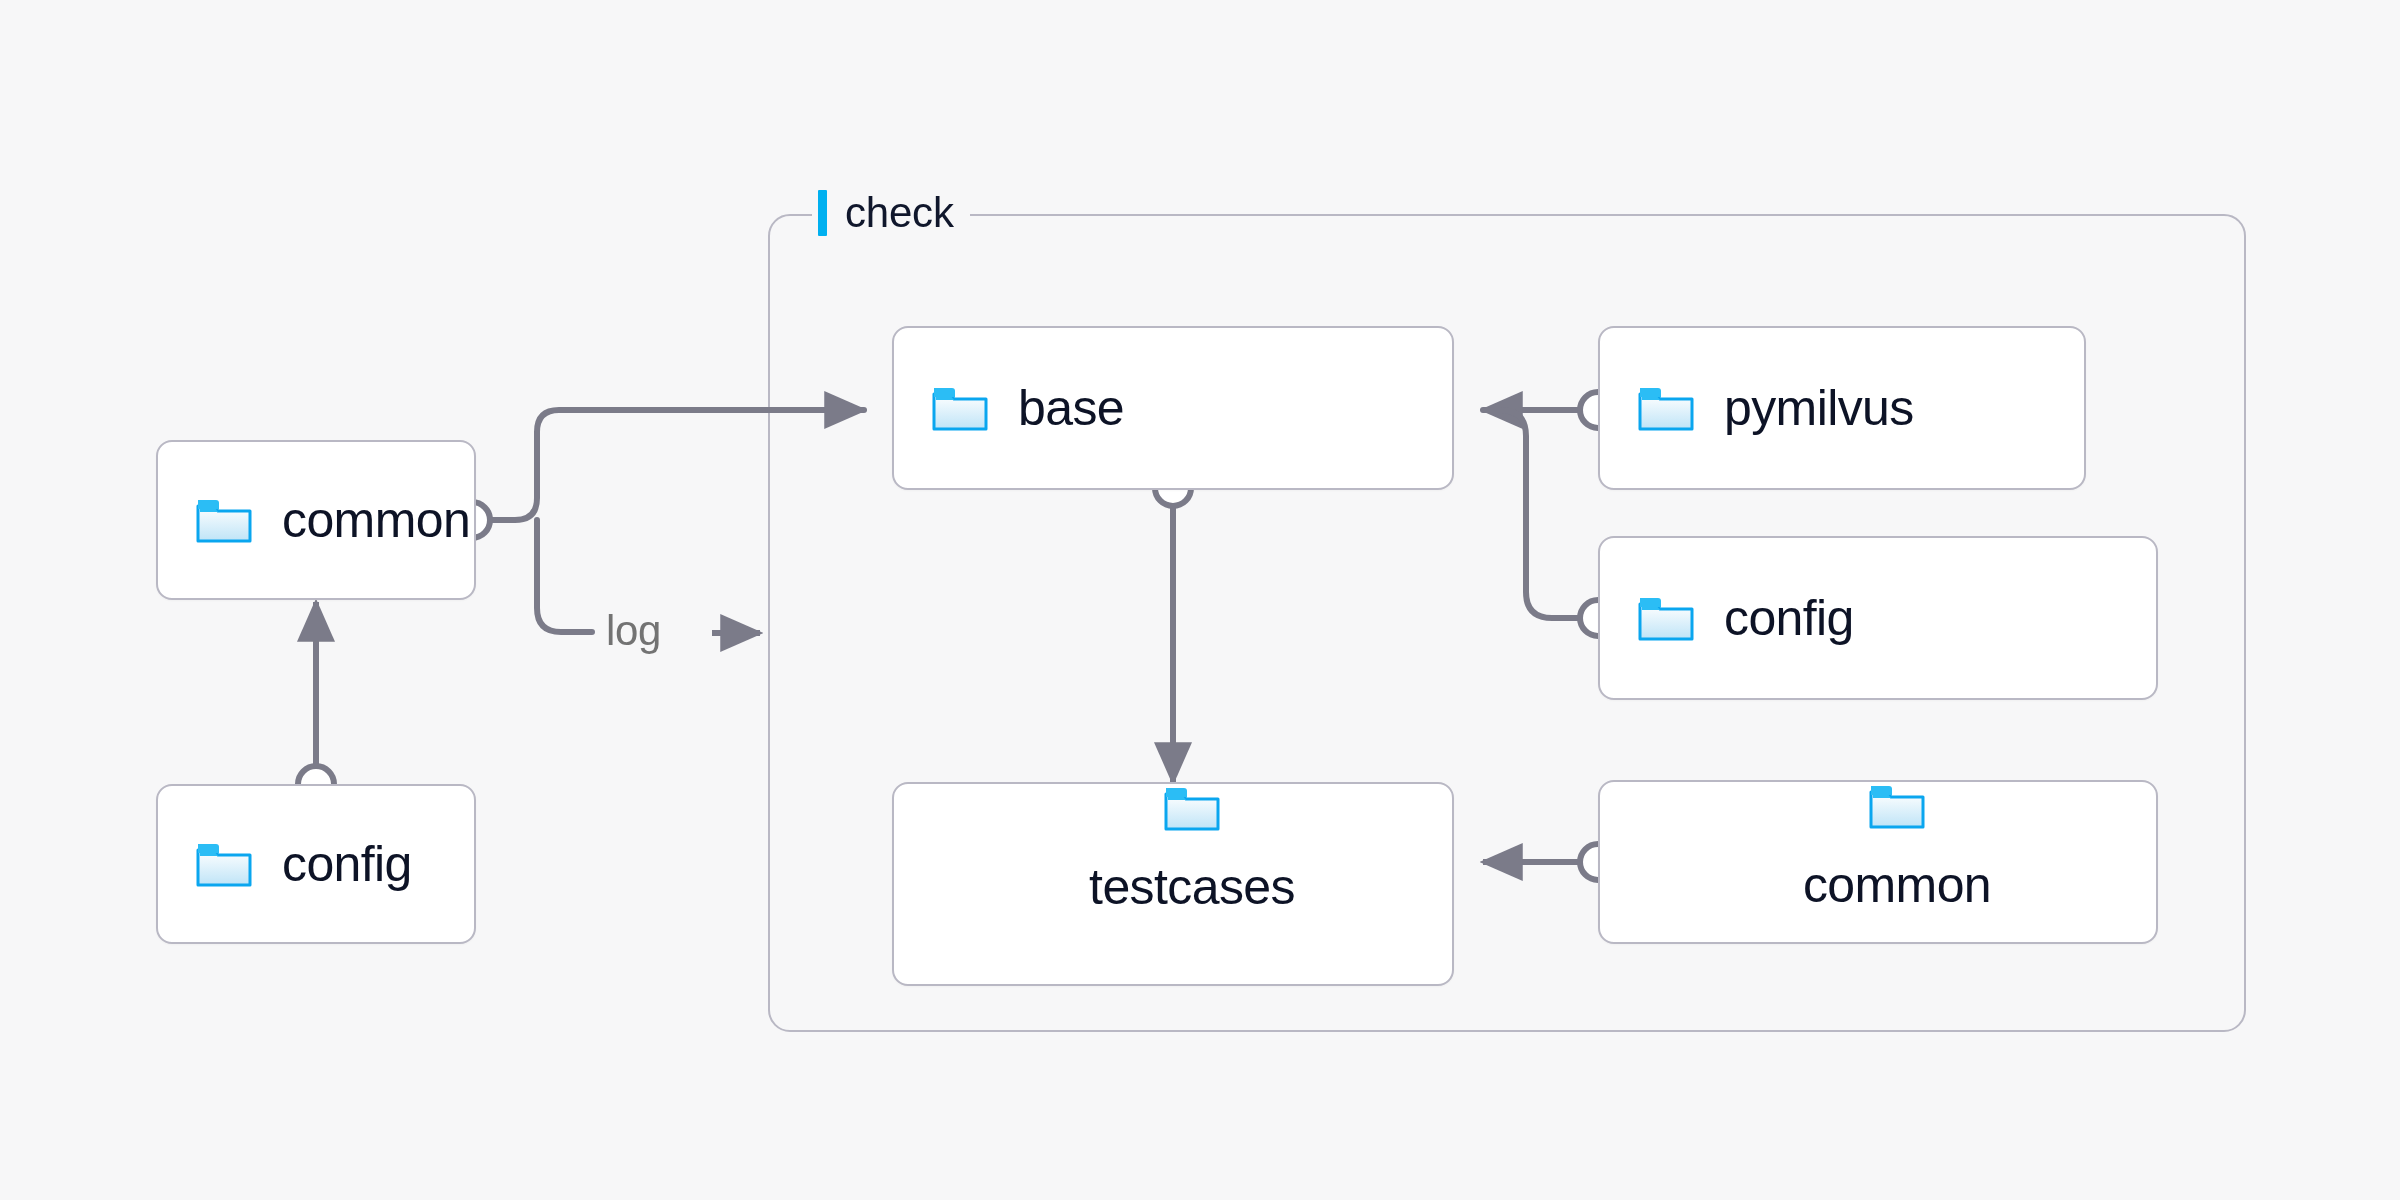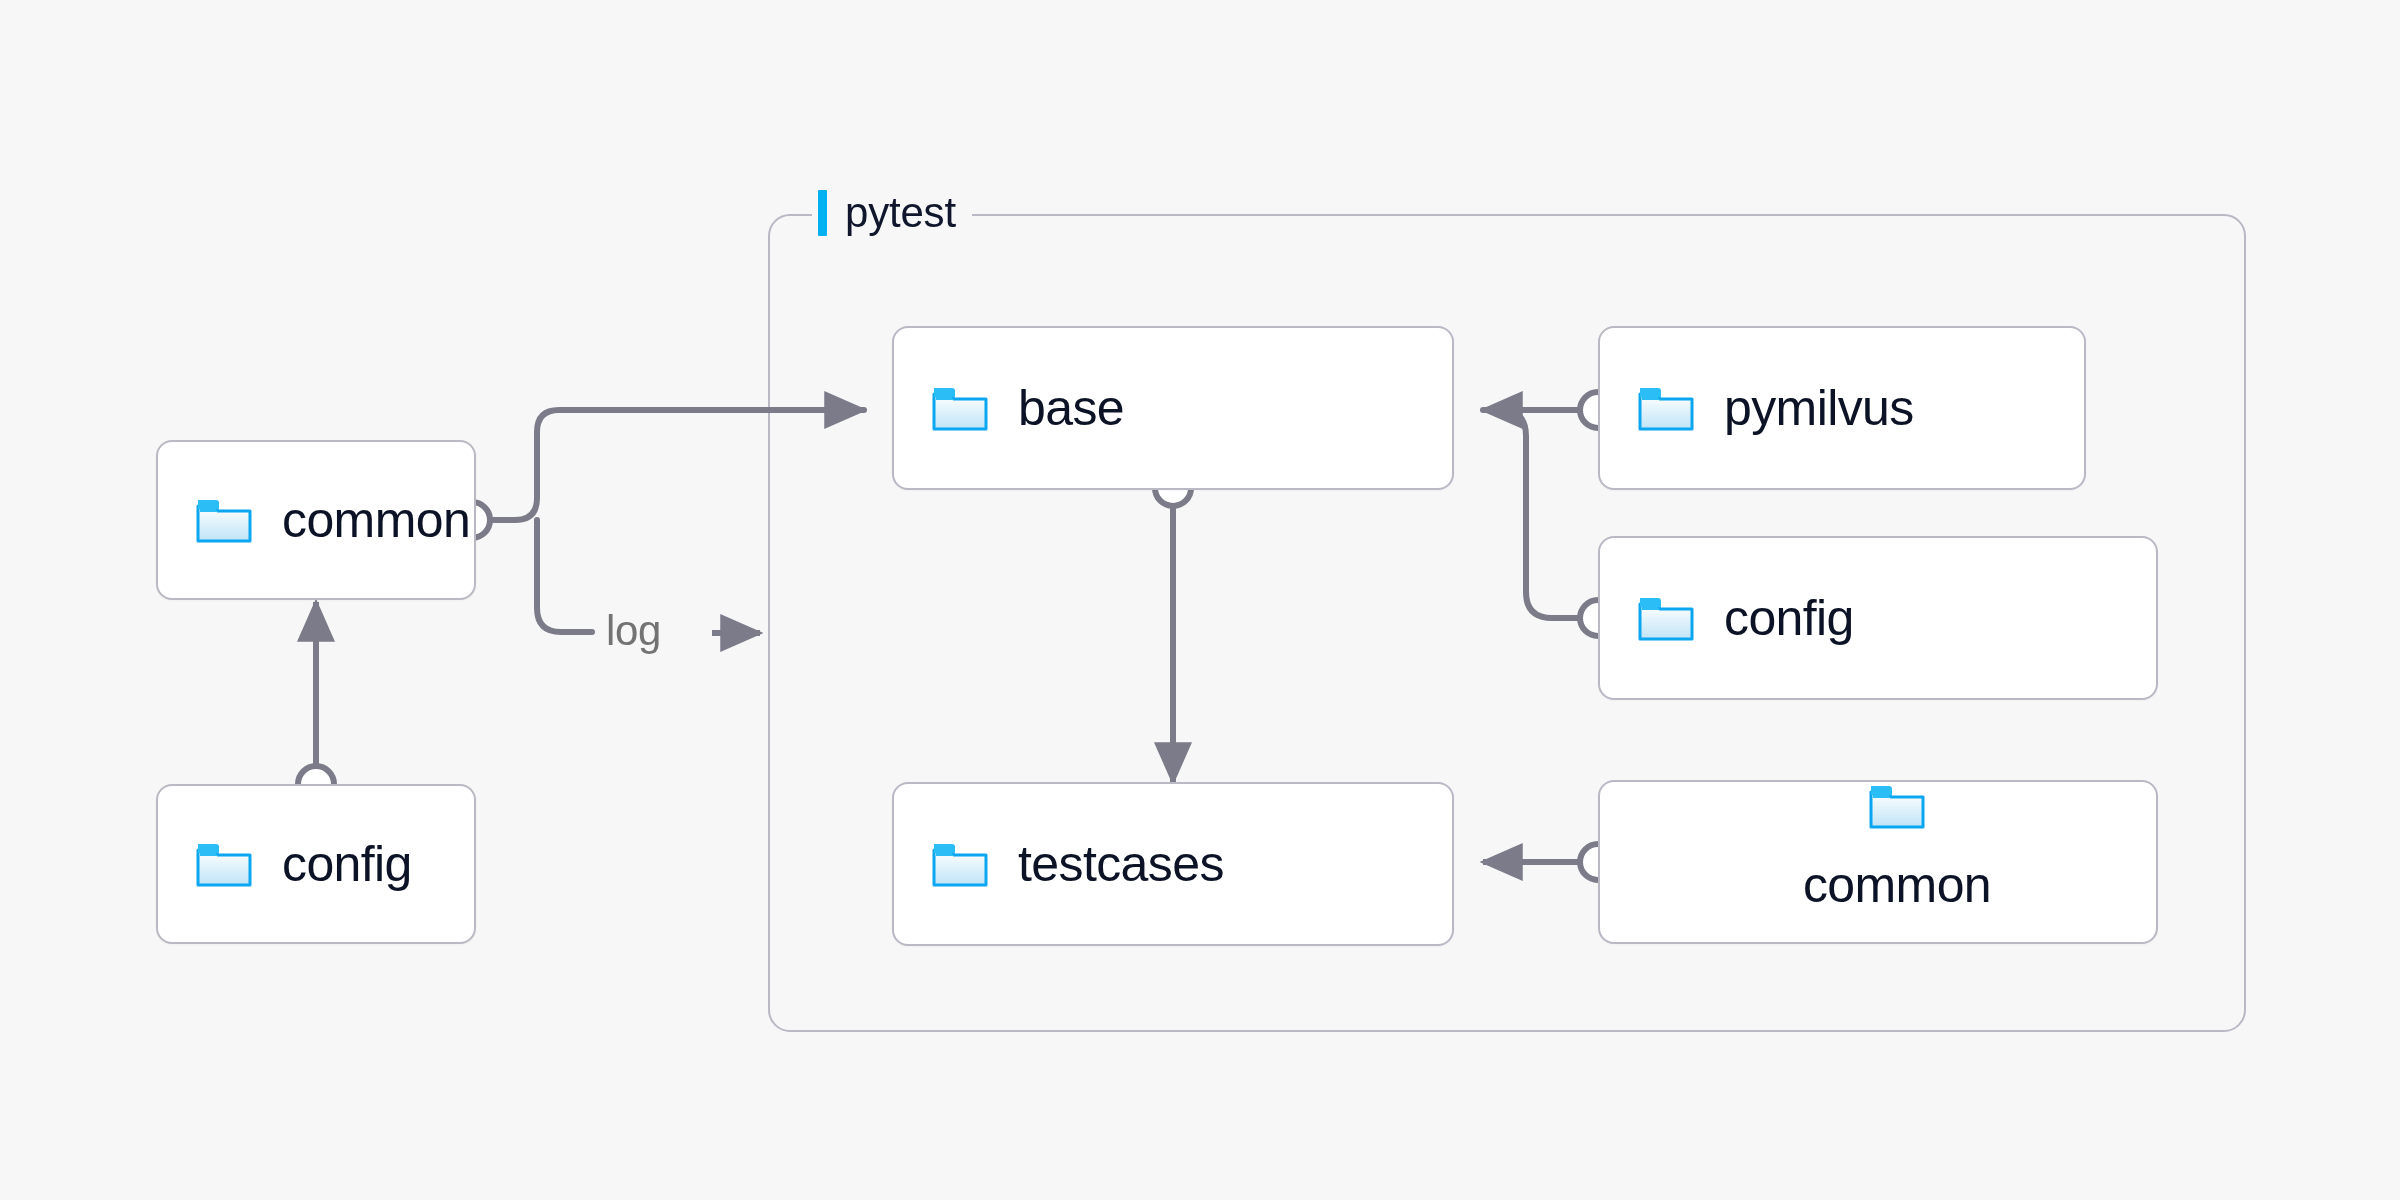--- a/index.html
+++ b/index.html
@@ -151,21 +151,21 @@
     <g>
       <path d="M 1578 862 L 1483 862" stroke="#7b7b89" stroke-width="6" fill="none" marker-end="url(#arrow)"></path>
       <circle cx="1598" cy="862" r="18" fill="#ffffff" stroke="#7b7b89" stroke-width="6"></circle>
     </g>
   </svg>
 
   <div class="group-box" style="left:768px; top:214px; width:1478px; height:818px;"></div>
 
   <div class="group-label" style="left:812px; top:190px;">
     <span class="group-label-bar"></span>
-    <span class="group-label-text">pytest</span>
+    <span class="group-label-text">check</span>
   </div>
 
   <div class="node" style="left:156px; top:440px; width:320px; height:160px;">
     <span class="folder-icon">
       <svg viewBox="0 0 56 48" width="56" height="48">
         <defs>
           <linearGradient id="fg1" x1="0" y1="0" x2="0" y2="1">
             <stop offset="0%" stop-color="#ffffff"></stop>
             <stop offset="100%" stop-color="#bfe4f7"></stop>
           </linearGradient>
@@ -193,21 +193,21 @@
     <span class="folder-icon">
       <svg viewBox="0 0 56 48" width="56" height="48">
         <path d="M2 10 h16 l4 5 h32 v30 h-52 z" fill="url(#fg1)" stroke="#0aa6ef" stroke-width="3" stroke-linejoin="round"></path>
         <path d="M4 11 h14 l4 5 h-18 z" fill="#2bbdf5"></path>
         <path d="M2 4 h18 a3 3 0 0 1 3 3 v6 h-21 z" fill="#2bbdf5"></path>
       </svg>
     </span>
     <span class="node-label">config</span>
   </div>
 
-  <div class="node" style="left:892px; top:782px; width:562px; height:164px;">
+  <div class="node" style="left:892px; top:782px; width:562px; height:204px;flex-direction:column;">
     <span class="folder-icon">
       <svg viewBox="0 0 56 48" width="56" height="48">
         <path d="M2 10 h16 l4 5 h32 v30 h-52 z" fill="url(#fg1)" stroke="#0aa6ef" stroke-width="3" stroke-linejoin="round"></path>
         <path d="M4 11 h14 l4 5 h-18 z" fill="#2bbdf5"></path>
         <path d="M2 4 h18 a3 3 0 0 1 3 3 v6 h-21 z" fill="#2bbdf5"></path>
       </svg>
     </span>
     <span class="node-label">testcases</span>
   </div>
 

